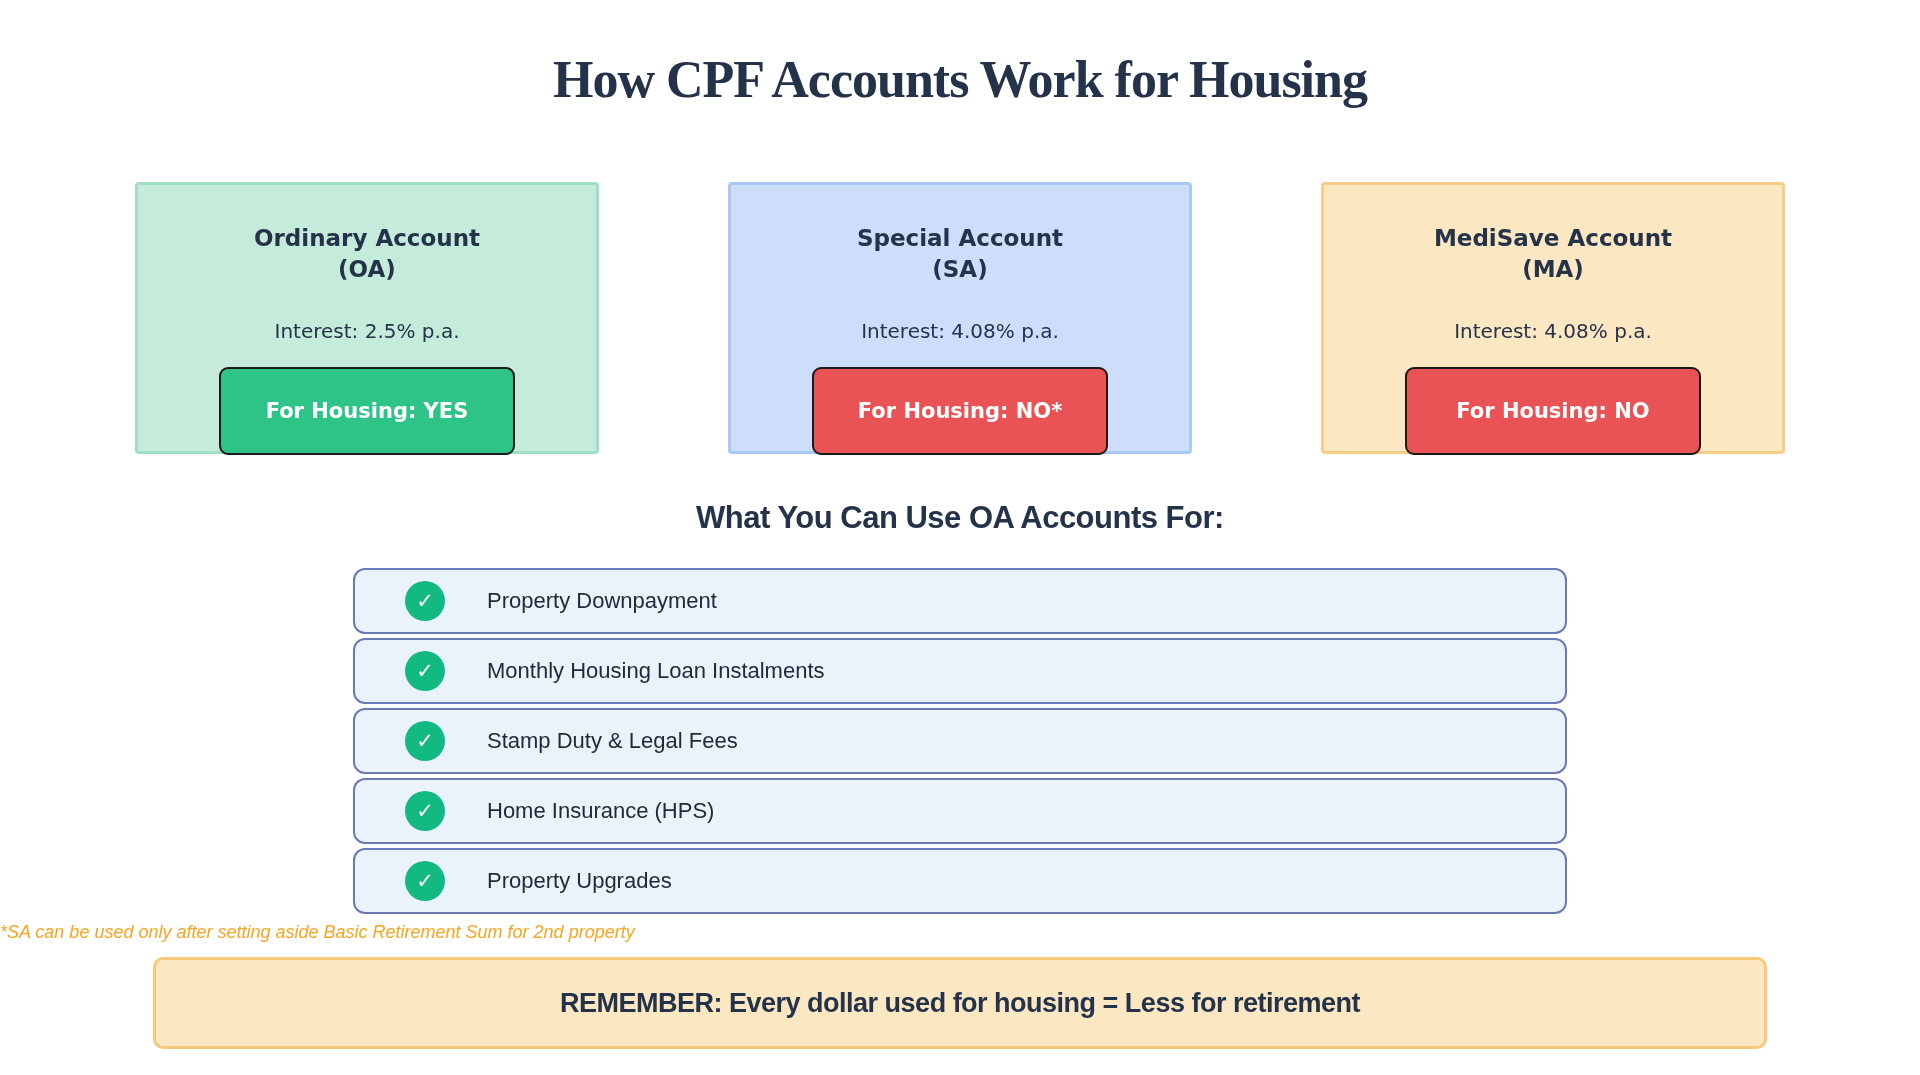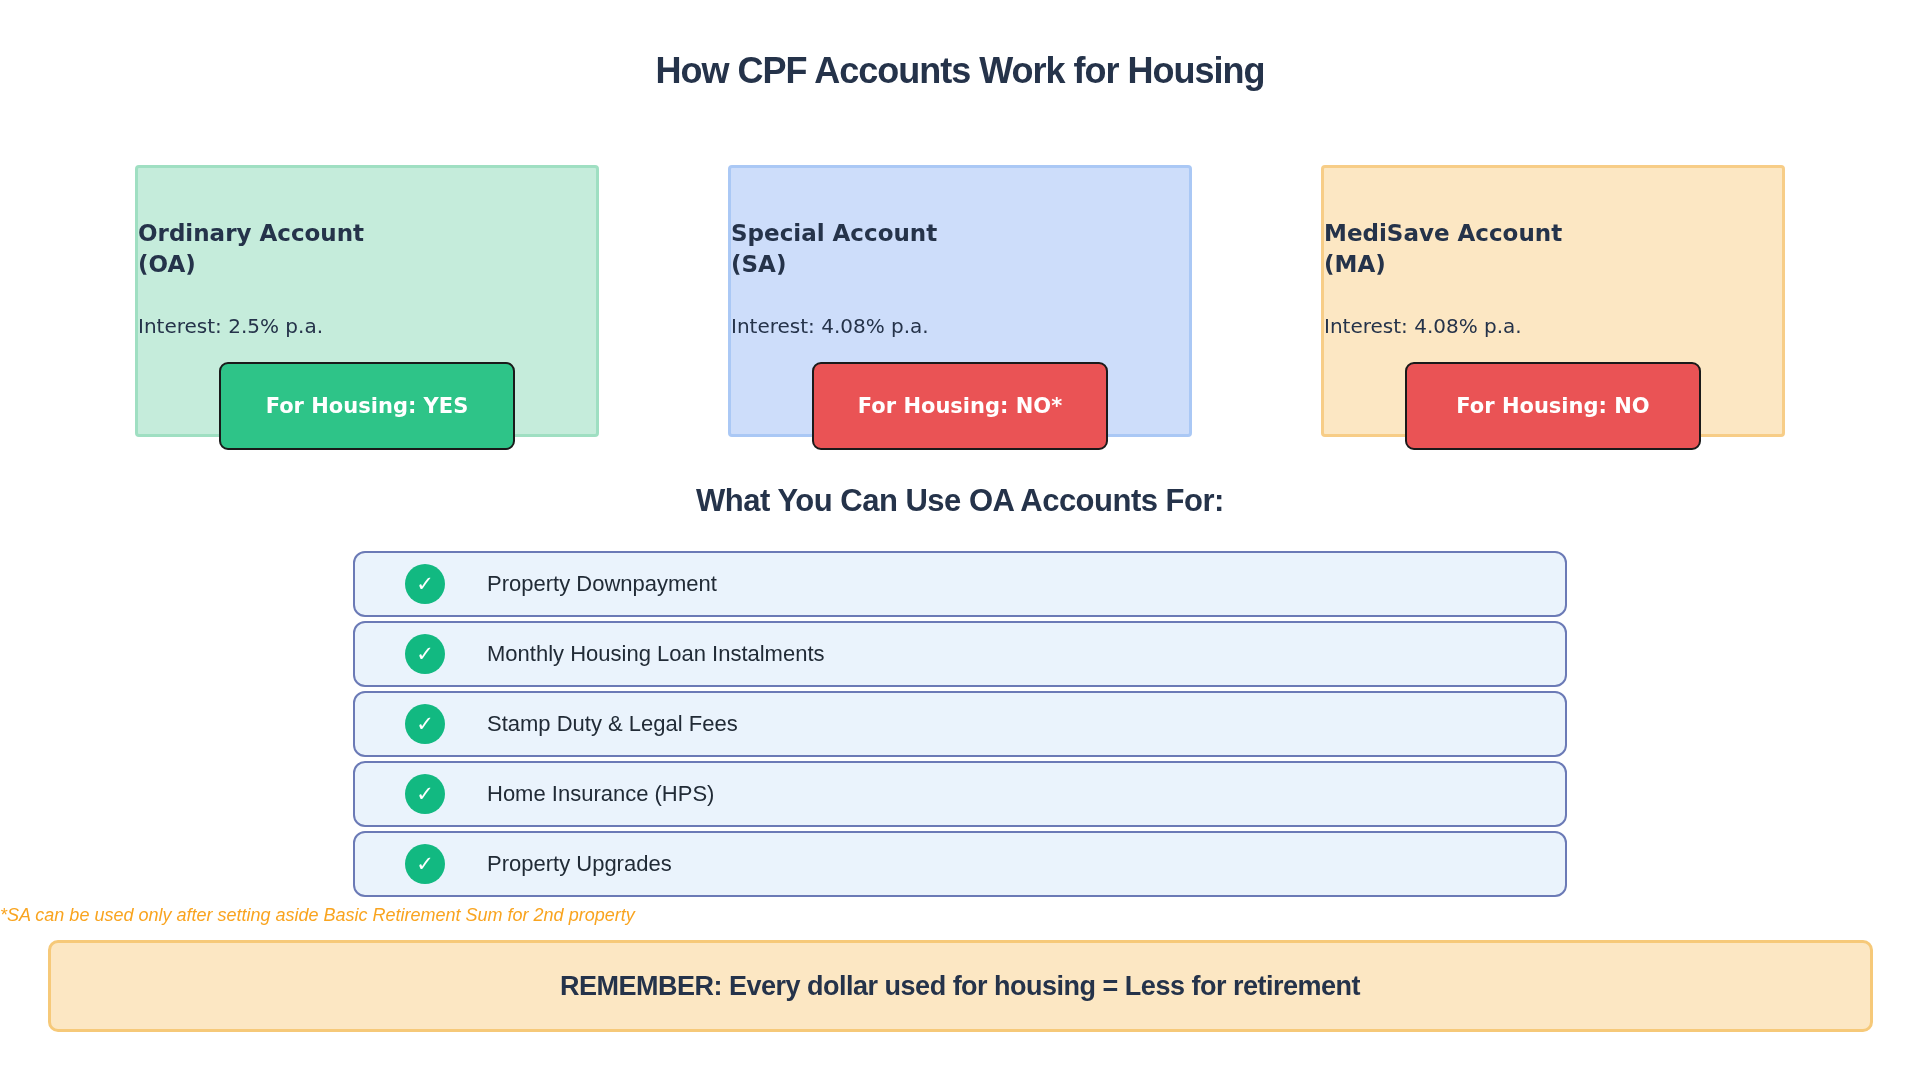--- a/index.html
+++ b/index.html
@@ -10,40 +10,40 @@
     overflow: hidden;
     font-family: "DejaVu Sans", sans-serif;
     color: var(--navy, #25334a);
   }
   .page { width: 1920px; height: 1075px; position: relative; }
 
   
   .page-title {
     margin-top: 50px;
     text-align: center;
-    font-family: Liberation Sans, sans-serif;
-    font-weight: bold;
-    font-size: 36px;
+    font-family: Liberation Serif, serif;
+    font-weight: bold;
+    font-size: 52px;
     letter-spacing: -1px;
     color: var(--navy, #25334a);
   }
 
   
   .cards-row {
     margin: 73px 135px 0 135px;
     display: flex;
     justify-content: space-between;
   }
   .account-card {
     width: 464px;
     height: 272px;
     border-radius: 4px;
     border: 3px solid;
-    padding-top: 50px;
-    text-align: left;
+    padding-top: 38px;
+    text-align: center;
   }
   .card-title {
     font-family: "DejaVu Sans", sans-serif;
     font-weight: bold;
     font-size: 23px;
     line-height: 1.35;
     color: var(--navy, #25334a);
   }
   .card-interest {
     margin-top: 34px;
@@ -113,21 +113,21 @@
     margin-top: 8px;
     text-align: left;
     font-family: "Liberation Sans", sans-serif;
     font-style: italic;
     font-size: 18px;
     color: var(--footnote-orange, #f9a41f);
   }
 
   
   .reminder-banner {
-    width: 1825px;
+    width: 1614px;
     height: 92px;
     margin: 14px auto 0 auto;
     background: var(--banner-bg, #fce7c3);
     border: 3px solid var(--banner-border, #f6c979);
     border-radius: 10px;
     display: flex;
     align-items: center;
     justify-content: center;
   }
   .reminder-text {

